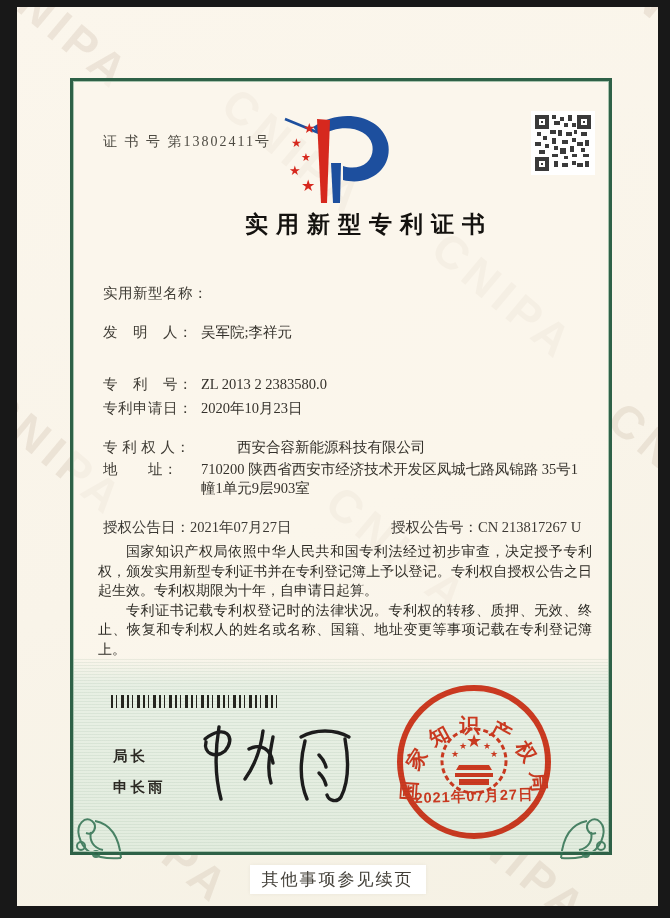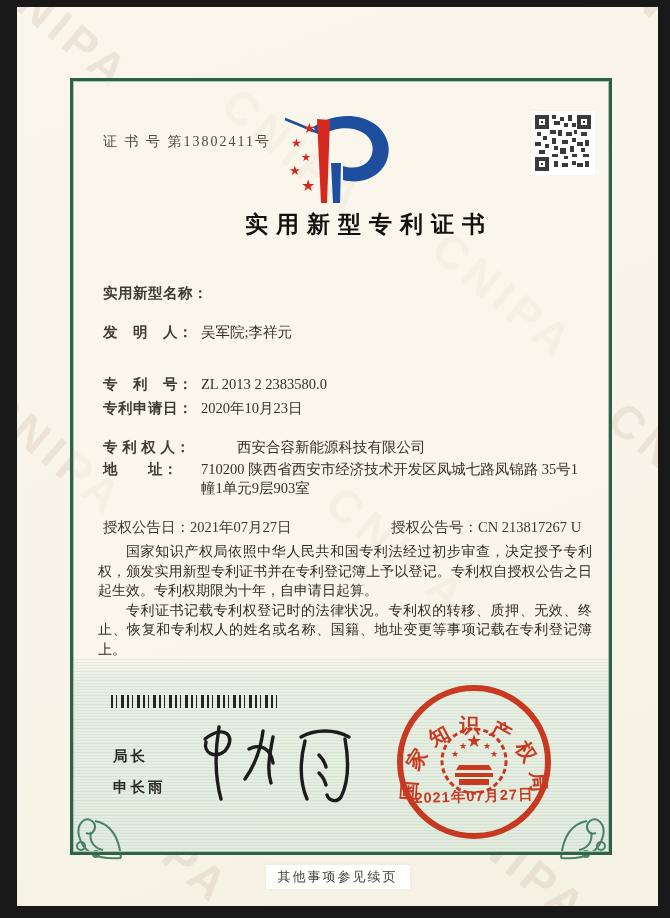--- a/index.html
+++ b/index.html
@@ -51,21 +51,21 @@
   }
   .qr { position:absolute; left:458px; top:30px; width:64px; height:64px; background:#fff; padding:4px; }
   .logo { position:absolute; left:210px; top:30px; width:114px; height:96px; }
   .title {
     position:absolute; left:12px; top:128px; width:100%;
     text-align:center; font-size:23px; font-weight:bold;
     letter-spacing:8px; color:#14120f;margin-left:16px;
   }
   .fields { position:absolute; left:30px; top:203px; width:486px; font-size:14.5px; }
   .field-row { position:absolute; left:0; display:flex; align-items:flex-start; }
-  .field-row .lbl { flex:0 0 98px; letter-spacing:0.5px; color:#3f3c35; white-space:nowrap;font-weight:bold; }
+  .field-row .lbl { flex:0 0 98px; letter-spacing:0.5px; color:#3f3c35; white-space:nowrap; }
   .field-row .val { display:inline-block; width:386px; line-height:19px; color:#34312b; }
   .grant-row { position:absolute; left:0; top:234px; width:486px; font-size:14.5px; }
   .grant-row .pair { position:absolute; top:0; white-space:nowrap; }
   .paragraphs {
     position:absolute; left:25px; top:461px; width:494px;
     font-size:14px; line-height:19.5px; color:#2f2d27;
     text-align:justify;
   }
   .paragraphs p { text-indent:2em; }
   .barcode {
@@ -84,21 +84,21 @@
     letter-spacing:1px; transform:rotate(-2deg);
     font-family:"Liberation Sans","DejaVu Sans",sans-serif;
   }
   .page-ind {
     position:absolute; left:0; top:760px; width:100%; text-align:center;
     font-size:12px; letter-spacing:2px; color:#3a372f;
   }
   .footer-note {
     position:absolute; left:50%; top:858px; transform:translateX(-50%);
     background:#ffffff; padding:3px 12px;
-    font-size:13px; letter-spacing:2px; color:#44413a;
+    font-size:17px; letter-spacing:2px; color:#44413a;
     box-shadow:0 0 4px rgba(0,0,0,0.05);
   }
 </style>
 </head>
 <body>
 
 <div class="page">
 
   <div class="watermark" style="left:-42px; top:-8px;">CNIPA</div>
   <div class="watermark" style="left:570px; top:-18px;">CNIPA</div>

